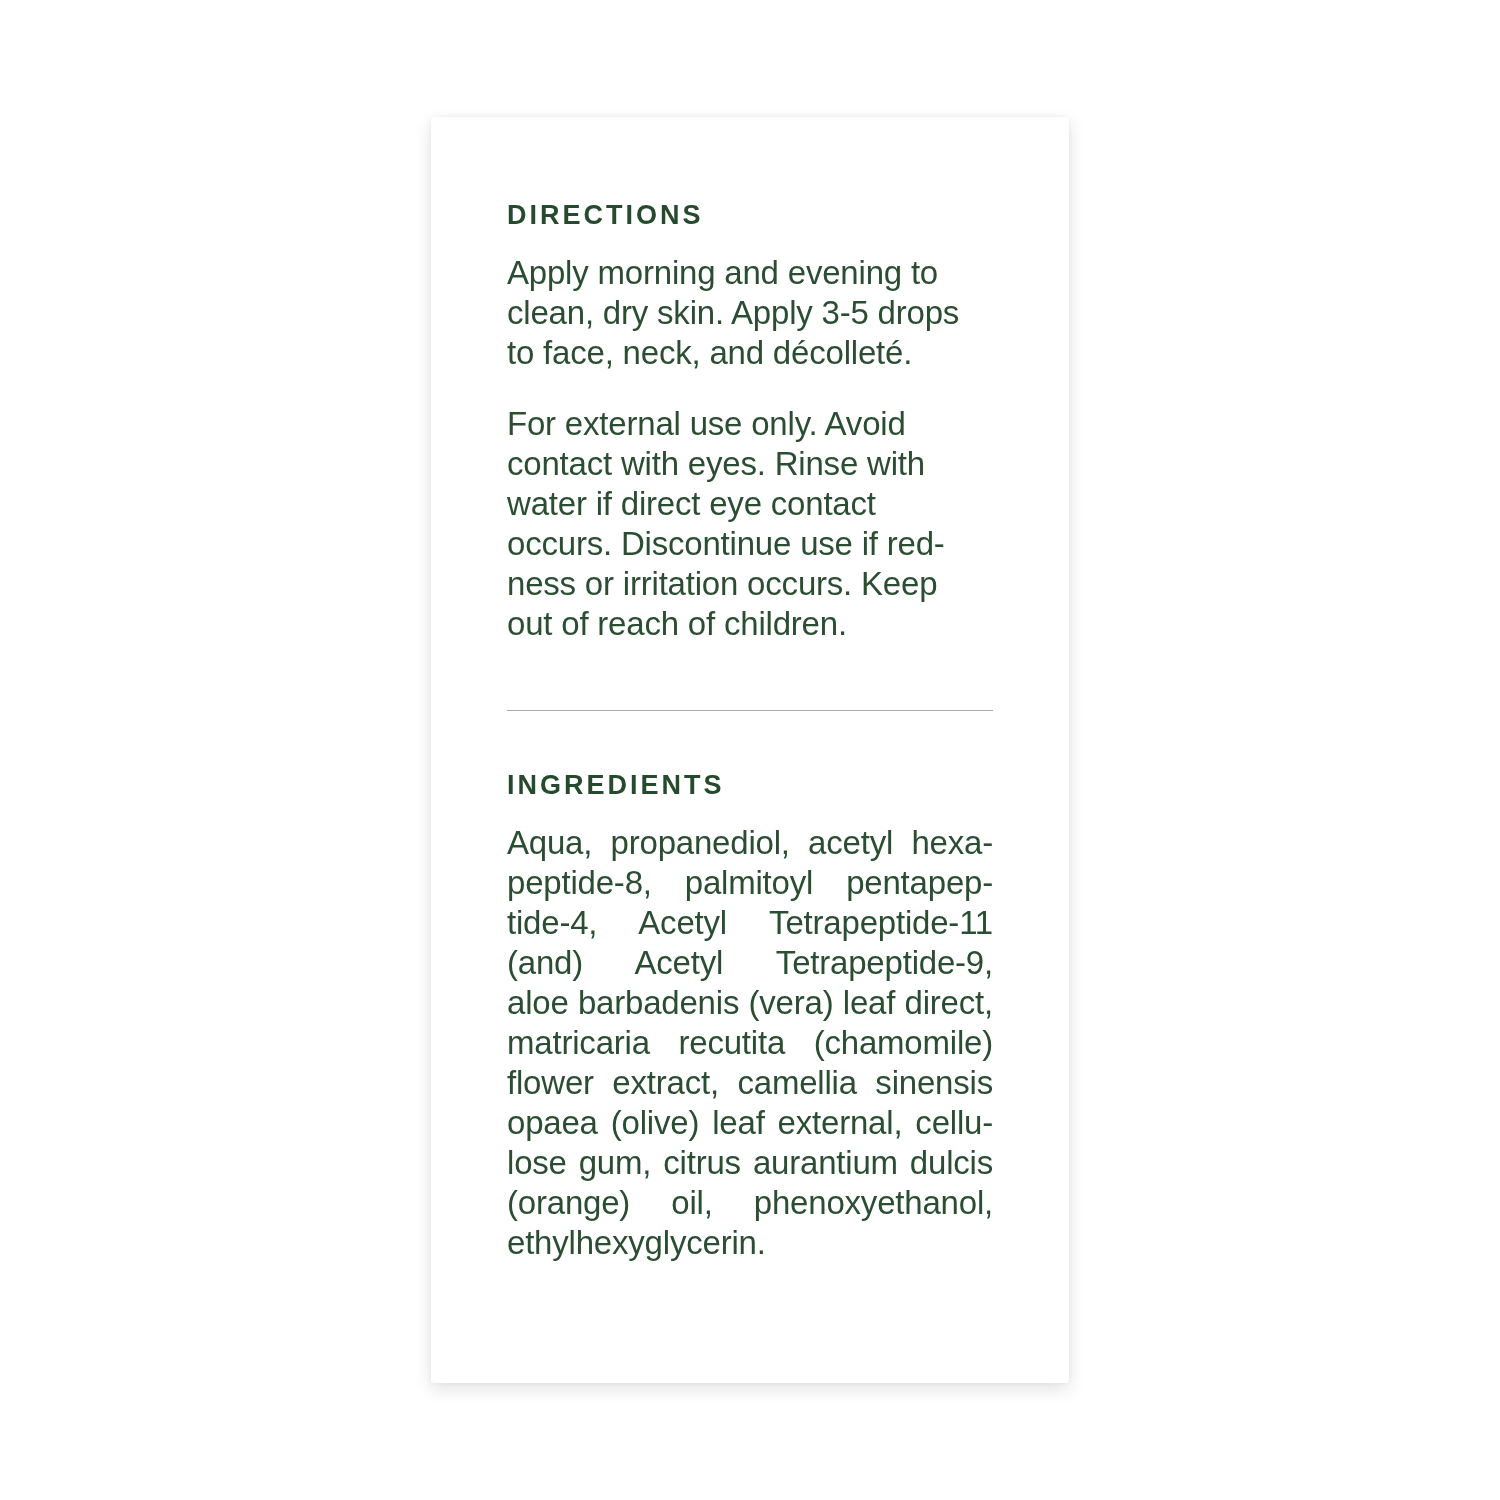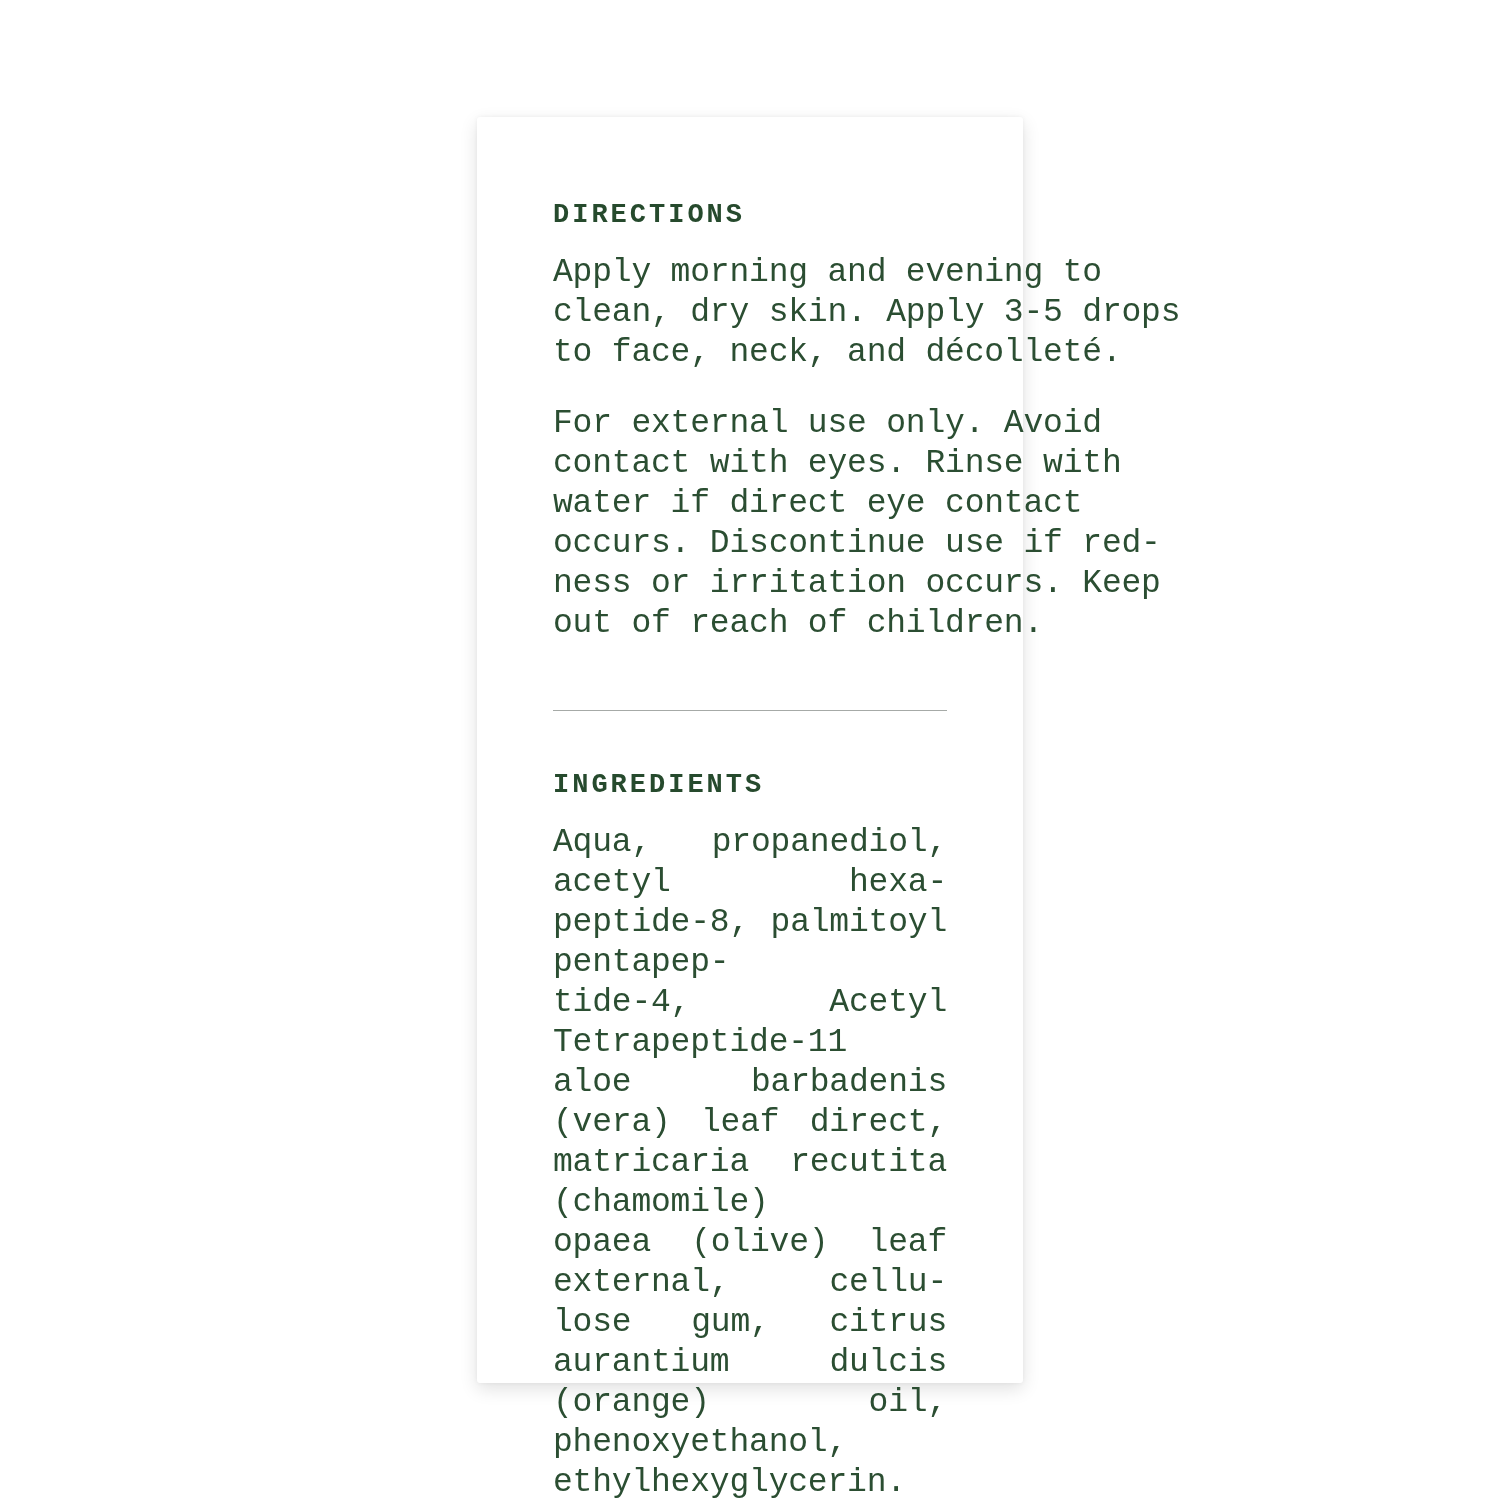--- a/index.html
+++ b/index.html
@@ -14,28 +14,27 @@
     width: 1500px; height: 1500px;
     background: var(--page-bg);
     font-family: "Liberation Sans", "DejaVu Sans", sans-serif;
   }
   body {
     display: flex;
     align-items: center;
     justify-content: center;
   }
   .label-card {
-    width: 546px;
+    width: 638px;
     height: 1266px;
     background: var(--card-bg);
     border-radius: 3px;
     box-shadow: 0 6px 18px rgba(0,0,0,0.12), 0 0 4px rgba(0,0,0,0.05);
     padding: 84px 76px 0 76px;
     color: var(--text);
-    font-family: Liberation Mono, monospace;
   }
   .section-heading {
     font-size: 27px;
     line-height: 28px;
     font-weight: bold;
     letter-spacing: 3px;
     color: var(--heading);
     margin-bottom: 24px;
   }
   .body-text {
@@ -84,21 +83,23 @@
   </div>
 
   <hr class="section-divider">
 
   <div class="section-heading">INGREDIENTS</div>
 
   <div class="body-text">
     <div class="ing-line">Aqua, propanediol, acetyl hexa-</div>
     <div class="ing-line">peptide-8, palmitoyl pentapep-</div>
     <div class="ing-line">tide-4, Acetyl Tetrapeptide-11</div>
+    <div class="ing-line">(and) Acetyl Tetrapeptide-9,</div>
     <div class="ing-line">aloe barbadenis (vera) leaf direct,</div>
     <div class="ing-line">matricaria recutita (chamomile)</div>
+    <div class="ing-line">flower extract, camellia sinensis</div>
     <div class="ing-line">opaea (olive) leaf external, cellu-</div>
     <div class="ing-line">lose gum, citrus aurantium dulcis</div>
     <div class="ing-line">(orange) oil, phenoxyethanol,</div>
     <div class="ing-line last-line">ethylhexyglycerin.</div>
   </div>
 
 </div>
 
 </body></html>

